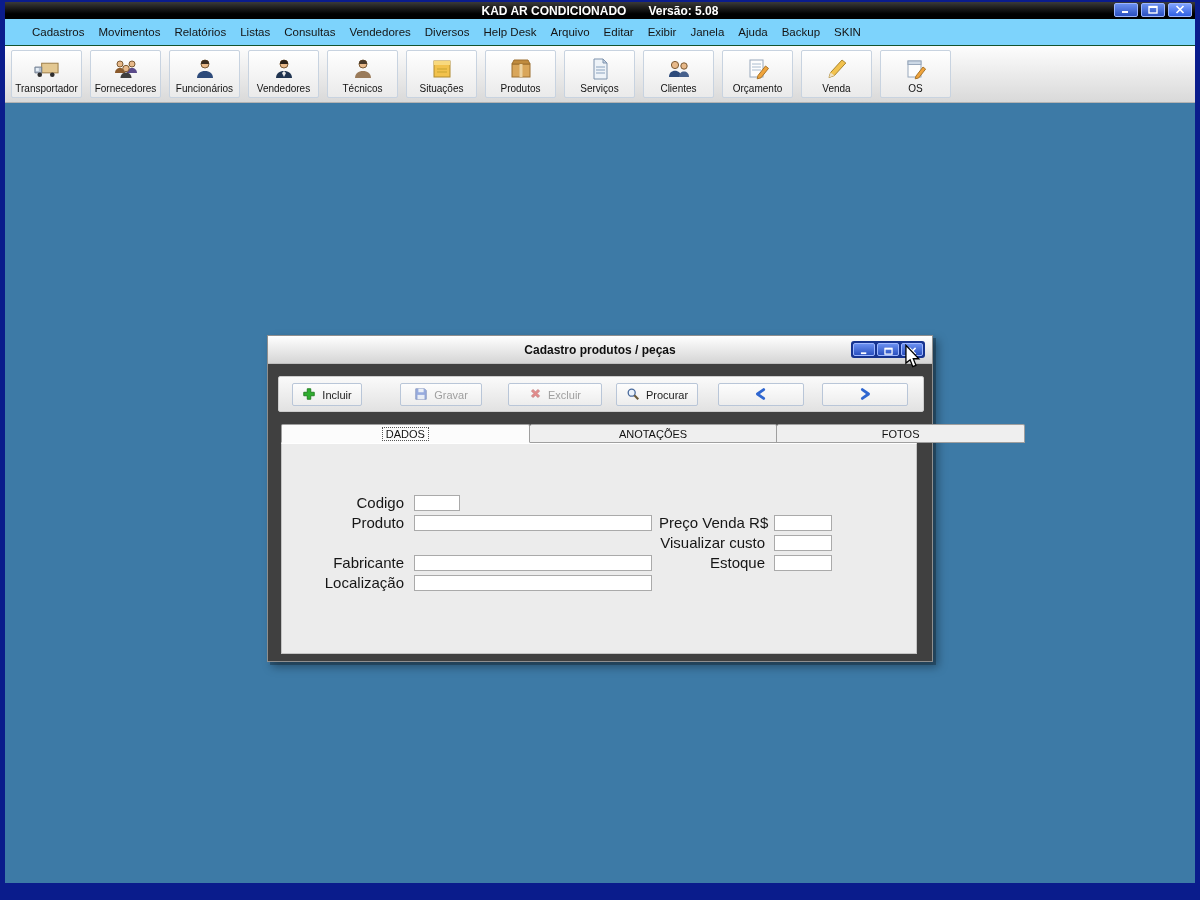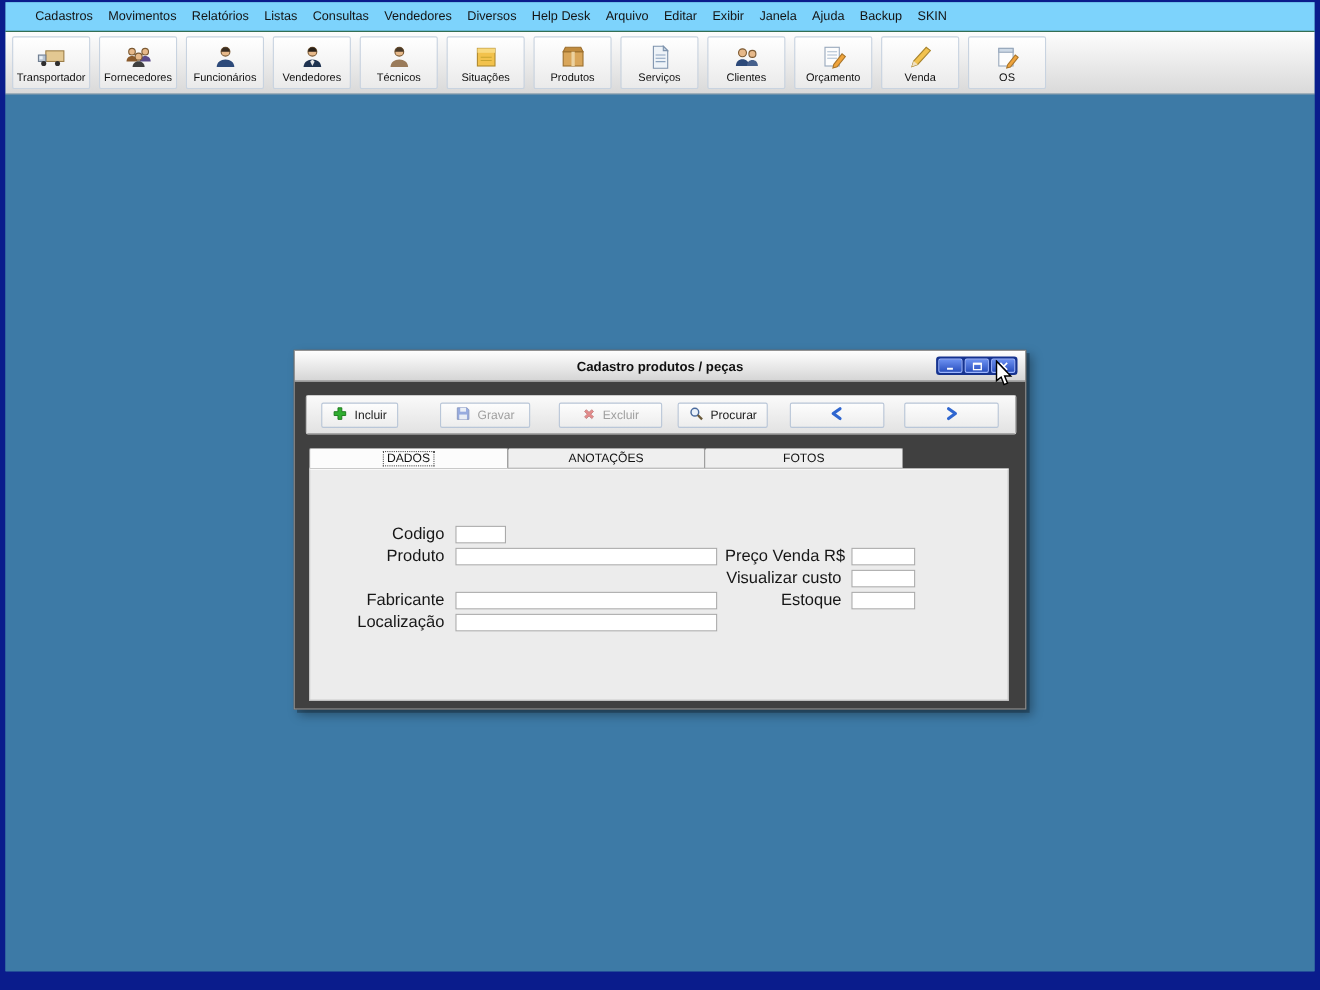--- a/index.html
+++ b/index.html
@@ -54,21 +54,21 @@
           justify-content:center; gap:6px; font-size:11px; color:#1c1c1c; cursor:pointer; }
   .dbtn.disabled { color:#9f9f9f; cursor:default;justify-content:center; }
   .dbtn.disabled svg { opacity:.5; }
   #btn-incluir { left:13px;  width:70px; }
   #btn-gravar  { left:121px; width:82px; }
   #btn-excluir { left:229px; width:94px; }
   #btn-procurar{ left:337px; width:82px; }
   #btn-prev    { left:439px; width:86px; }
   #btn-next    { left:543px; width:86px; }
 
-  .tabs { position:absolute; left:13px; top:88px; width:540px; height:19px; display:flex; }
+  .tabs { position:absolute; left:13px; top:88px; width:744px; height:19px; display:flex; }
   .tab { flex:1; display:flex; align-items:center; justify-content:center; font-size:11px; color:#111;
          background:#efefef; border:1px solid #9f9f9f; border-left:none; border-radius:2px 2px 0 0; cursor:pointer; }
   .tab:first-child { border-left:1px solid #9f9f9f; }
   .tab.active { background:#fcfcfc; border-bottom-color:#fcfcfc; }
   .tab.active .tab-label { outline:1px dotted #555; padding:0 3px; }
 
   .tab-content { position:absolute; left:13px; top:107px; width:636px; height:211px;
                  background:#ececec; border:1px solid #c4c4c4; border-top:1px solid #ffffff; }
   .frow { position:absolute; height:17px; display:flex; align-items:center; }
   .flabel { text-align:right; font-size:15px; color:#161616; padding-right:5px; white-space:nowrap; }
@@ -85,20 +85,42 @@
   #row-estoque { left:377px; top:110px; }
 
   .cursor { position:absolute; left:899px; top:241px; z-index:50; pointer-events:none; }
 </style>
 </head>
 <body>
 
 <div class="screen">
   <div class="frame-inner">
 
+    <div class="titlebar">
+      <span>KAD AR CONDICIONADO</span>
+      <span>Versão: 5.08</span>
+      <div class="win-controls">
+        <div class="win-btn">
+          <span><svg width="10" height="9" viewBox="0 0 10 9">
+                <rect x="1" y="6" width="6" height="2" fill="#fff"></rect>
+              </svg></span>
+        </div>
+        <div class="win-btn">
+          <span><svg width="10" height="9" viewBox="0 0 10 9">
+                <rect x="1" y="1.5" width="8" height="6.5" fill="none" stroke="#fff" stroke-width="1.4"></rect>
+                <rect x="1" y="1" width="8" height="2" fill="#fff"></rect>
+              </svg></span>
+        </div>
+        <div class="win-btn close">
+          <span><svg width="10" height="9" viewBox="0 0 10 9">
+                <path d="M1.5 1 8.5 8 M8.5 1 1.5 8" stroke="#fff" stroke-width="1.7"></path>
+              </svg></span>
+        </div>
+      </div>
+    </div>
 
     <div class="menubar">
       <span class="menu-item">Cadastros</span>
       <span class="menu-item">Movimentos</span>
       <span class="menu-item">Relatórios</span>
       <span class="menu-item">Listas</span>
       <span class="menu-item">Consultas</span>
       <span class="menu-item">Vendedores</span>
       <span class="menu-item">Diversos</span>
       <span class="menu-item">Help Desk</span>

